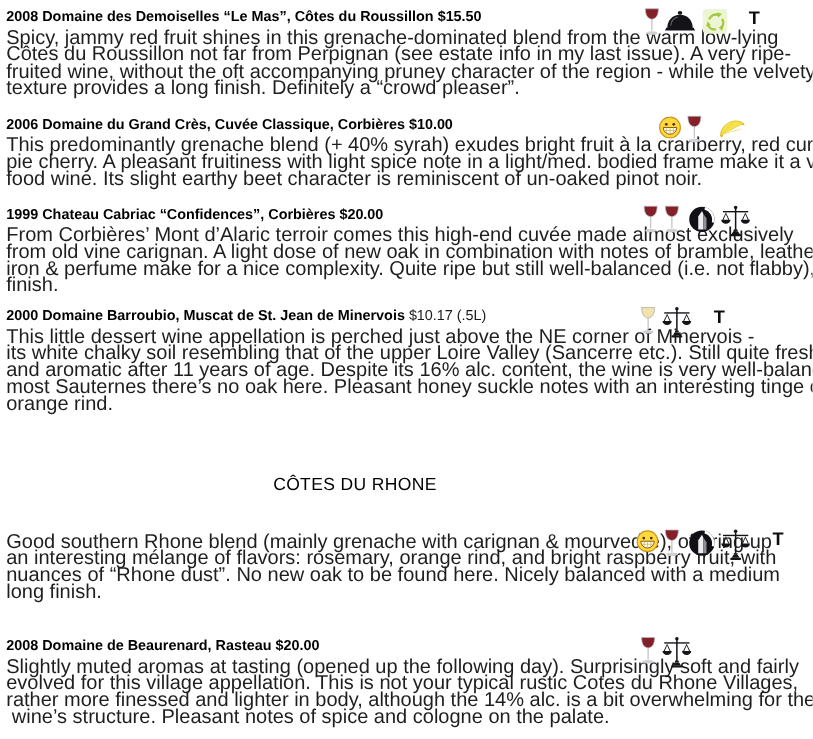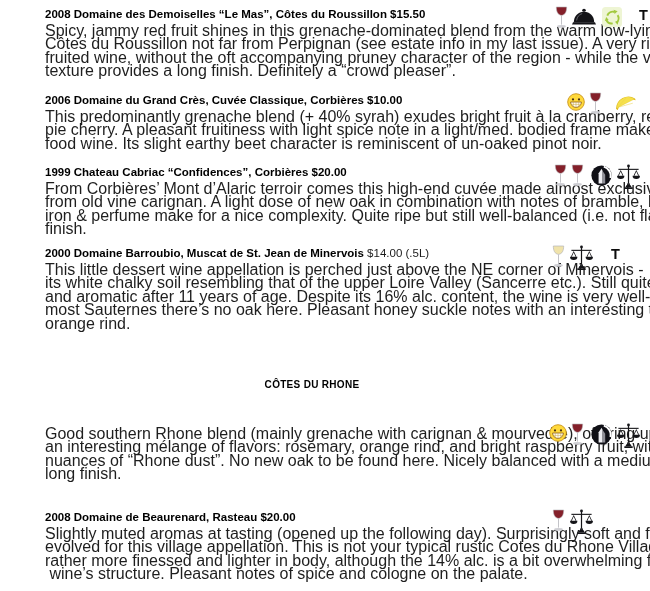--- a/index.html
+++ b/index.html
@@ -3,33 +3,33 @@
 <meta charset="utf-8">
 <style>
   html,body{margin:0;padding:0;background:#ffffff;}
   body{
     width:650px;height:591px;position:relative;overflow:hidden;
     font-family:"Liberation Sans","DejaVu Sans",sans-serif;
     color:#1b1b1b;
     -webkit-font-smoothing:antialiased;
   }
   .page{position:absolute;inset:0;}
-  .entry{position:absolute;left:5px;right:0;margin-left:40px;}
+  .entry{position:absolute;left:5px;right:0;}
   .title{
     margin:0;font-size:11.5px;font-weight:700;color:#000;
     line-height:14px;letter-spacing:0;white-space:pre;
   }
   .title .reg{font-weight:400;color:#1b1b1b;}
   .body{
     margin:2.5px 0 0 0;font-size:16px;line-height:13.6px;
     white-space:pre;color:#1e1e1e;width:530px;
   }
   .section-header{
     position:absolute;left:0;width:568px;margin:0;text-align:center;
-    font-size:10px;font-weight:700;color:#000;letter-spacing:0.3px;padding-left:28px;
+    font-size:14px;font-weight:400;color:#000;letter-spacing:0.3px;
   }
   .icons{
     position:absolute;top:-1px;display:flex;align-items:flex-start;gap:4px;
   }
   .icon{display:inline-block;line-height:0;}
   .icon svg{display:block;}
   .icon-letter-t{
     font-weight:800;font-size:14.5px;line-height:16px;color:#0c0c0c;
     margin-left:13px;margin-top:1px;font-family:"Liberation Sans",sans-serif;
   }
@@ -163,21 +163,21 @@
               <rect x="11" y="19.5" width="3" height="1.4"></rect>
               <path d="M9.3 23.2l1.4-2.3h3.6l1.4 2.3z"></path>
               <rect x="8.2" y="23.2" width="8.6" height="1.7" rx="0.6"></rect>
             </g>
           </svg>
         </span>
       </div>
   </article>
 
   <article class="entry" style="top:246px">
-    <h3 class="title"><span>2000 Domaine Barroubio, Muscat de St. Jean de Minervois</span><span class="reg"> $14.00 (.5L)</span></h3>
+    <h3 class="title"><span>2000 Domaine Barroubio, Muscat de St. Jean de Minervois</span><span class="reg"> $10.17 (.5L)</span></h3>
     <p class="body">This little dessert wine appellation is perched just above the NE corner of Minervois -
 its white chalky soil resembling that of the upper Loire Valley (Sancerre etc.). Still quite fresh
 and aromatic after 11 years of age. Despite its 16% alc. content, the wine is very well-balanced. Unlike
 most Sauternes there’s no oak here. Pleasant honey suckle notes with an interesting tinge of
 orange rind.</p>
     <div class="icons" style="left:507px">
         <span class="icon icon-white-wine-glass">
           <svg width="13" height="23" viewBox="0 0 13 23">
             <path d="M1.3 1h10.4c-.1 4.7-1.4 7.8-5.2 8.4C2.7 8.8 1.4 5.7 1.3 1z" style="fill:var(--white-wine)" stroke="#b5b5ba" stroke-width="0.7"></path>
             <rect x="6" y="9.4" width="1" height="9.2" fill="#c3c3c8"></rect>

